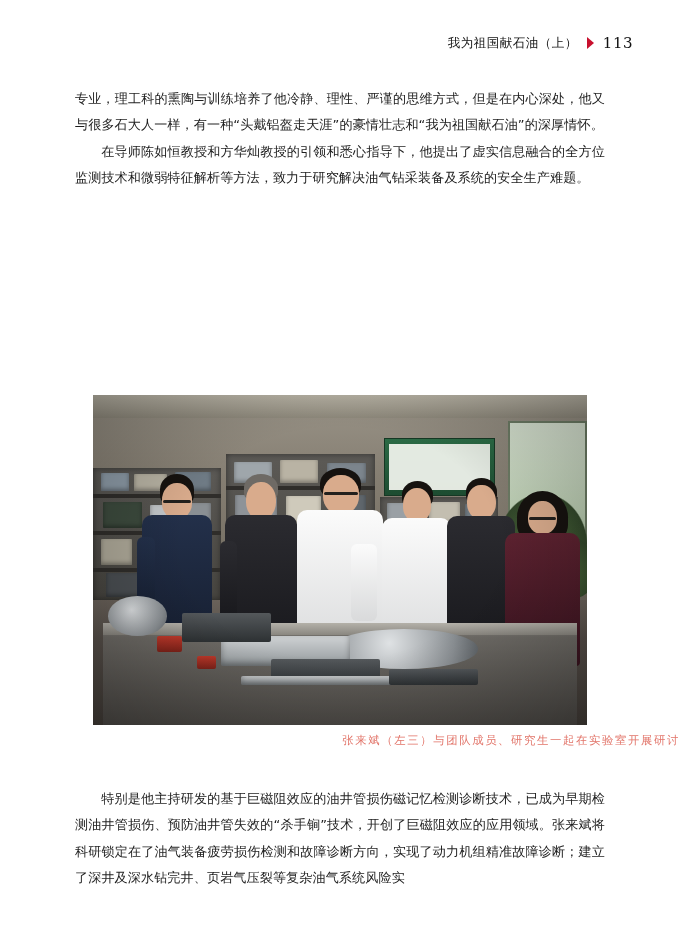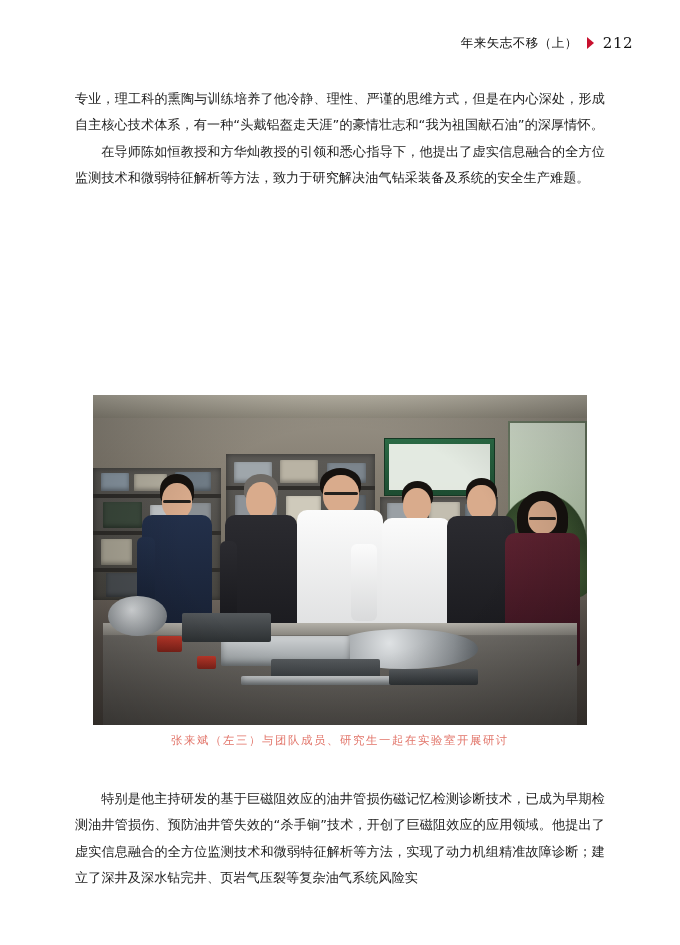--- a/index.html
+++ b/index.html
@@ -91,21 +91,21 @@
     position: absolute;
     inset: 0;
     overflow: hidden;
     background: #6d6356;
   }
   .caption {
     position: absolute;
     top: 733px;
     left: 0;
     width: 680px;
-    text-align: center;
+    text-align: right;
     font-size: 11.4px;
     color: #e2756a;
     letter-spacing: 1.6px;
     font-family: Liberation Mono, monospace;
   }
 
   .content-bottom {
     position: absolute;
     top: 786px;
     left: 75px;
@@ -224,27 +224,27 @@
     background: radial-gradient(ellipse at 50% 45%, rgba(0,0,0,0) 45%, rgba(0,0,0,.30) 100%);
     pointer-events: none;
   }
 </style>
 </head>
 <body>
 
 <div class="page">
 
   <div class="header">
-    <span class="header-title">年来矢志不移（上）</span>
+    <span class="header-title">我为祖国献石油（上）</span>
     <span class="header-mark"></span>
-    <span class="header-pageno">212</span>
+    <span class="header-pageno">113</span>
   </div>
 
   <div class="content">
-    <p class="para">专业，理工科的熏陶与训练培养了他冷静、理性、严谨的思维方式，但是在内心深处，形成自主核心技术体系，有一种“头戴铝盔走天涯”的豪情壮志和“我为祖国献石油”的深厚情怀。</p>
+    <p class="para">专业，理工科的熏陶与训练培养了他冷静、理性、严谨的思维方式，但是在内心深处，他又与很多石大人一样，有一种“头戴铝盔走天涯”的豪情壮志和“我为祖国献石油”的深厚情怀。</p>
     <p class="para indent">在导师陈如恒教授和方华灿教授的引领和悉心指导下，他提出了虚实信息融合的全方位监测技术和微弱特征解析等方法，致力于研究解决油气钻采装备及系统的安全生产难题。</p>
   </div>
 
   <div class="figure">
     <div class="photo">
       <div class="scene">
 
         <div class="wall"></div>
         <div class="ceiling"></div>
 
@@ -357,16 +357,16 @@
         <div class="rig-dark" style="left:60%; top:83%; width:18%; height:5%;"></div>
 
         <div class="vignette"></div>
       </div>
     </div>
   </div>
 
   <div class="caption">张来斌（左三）与团队成员、研究生一起在实验室开展研讨</div>
 
   <div class="content-bottom">
-    <p class="para indent">特别是他主持研发的基于巨磁阻效应的油井管损伤磁记忆检测诊断技术，已成为早期检测油井管损伤、预防油井管失效的“杀手锏”技术，开创了巨磁阻效应的应用领域。他提出了虚实信息融合的全方位监测技术和微弱特征解析等方法，实现了动力机组精准故障诊断；建立了深井及深水钻完井、页岩气压裂等复杂油气系统风险实</p>
+    <p class="para indent">特别是他主持研发的基于巨磁阻效应的油井管损伤磁记忆检测诊断技术，已成为早期检测油井管损伤、预防油井管失效的“杀手锏”技术，开创了巨磁阻效应的应用领域。张来斌将科研锁定在了油气装备疲劳损伤检测和故障诊断方向，实现了动力机组精准故障诊断；建立了深井及深水钻完井、页岩气压裂等复杂油气系统风险实</p>
   </div>
 
 </div>
 
 </body></html>

